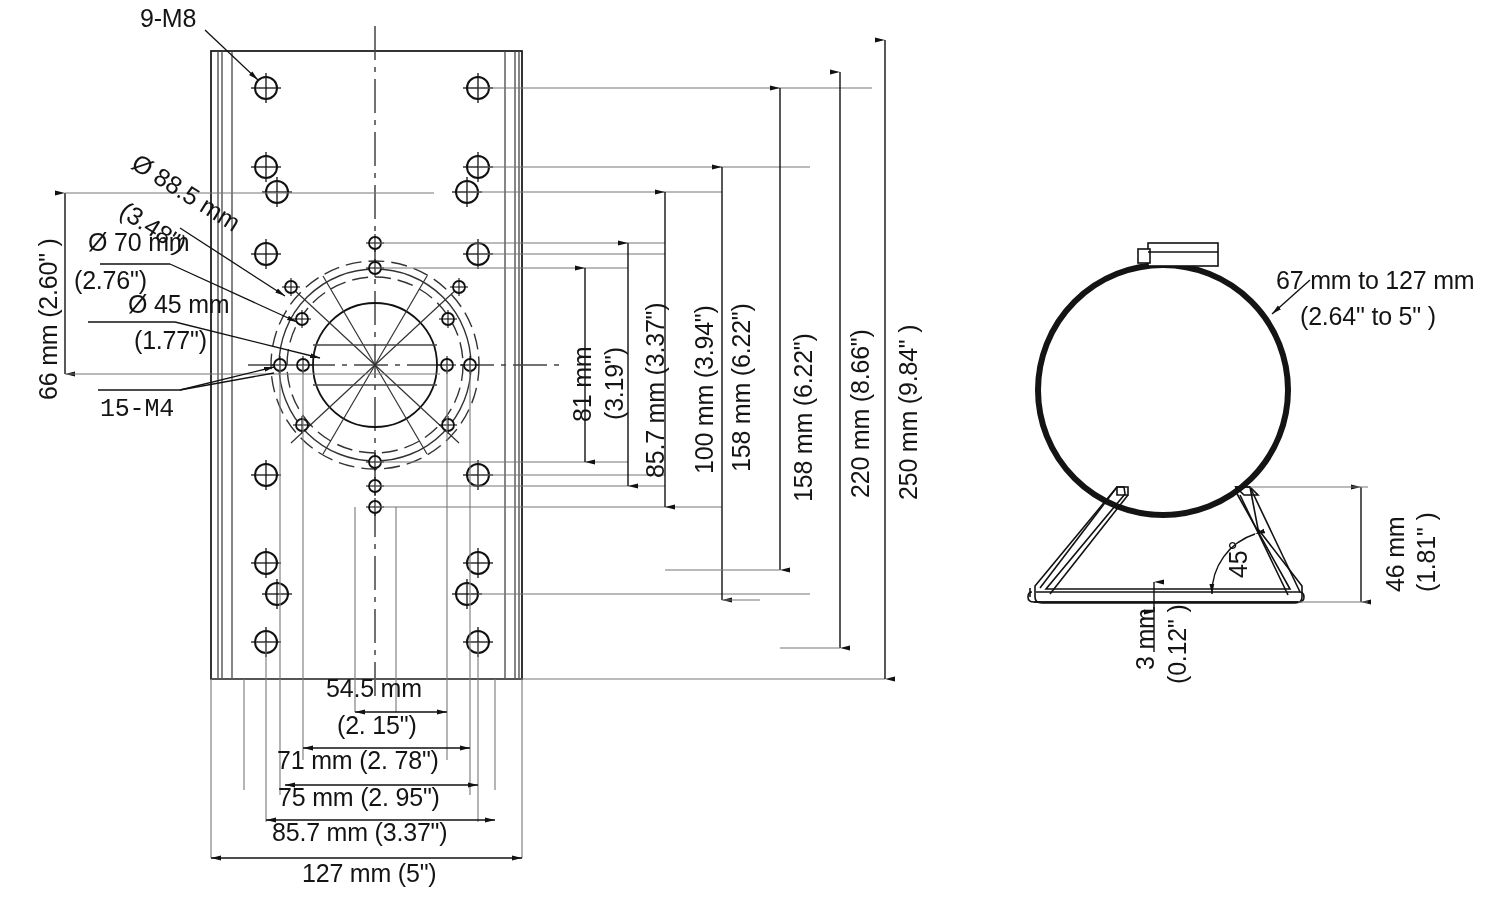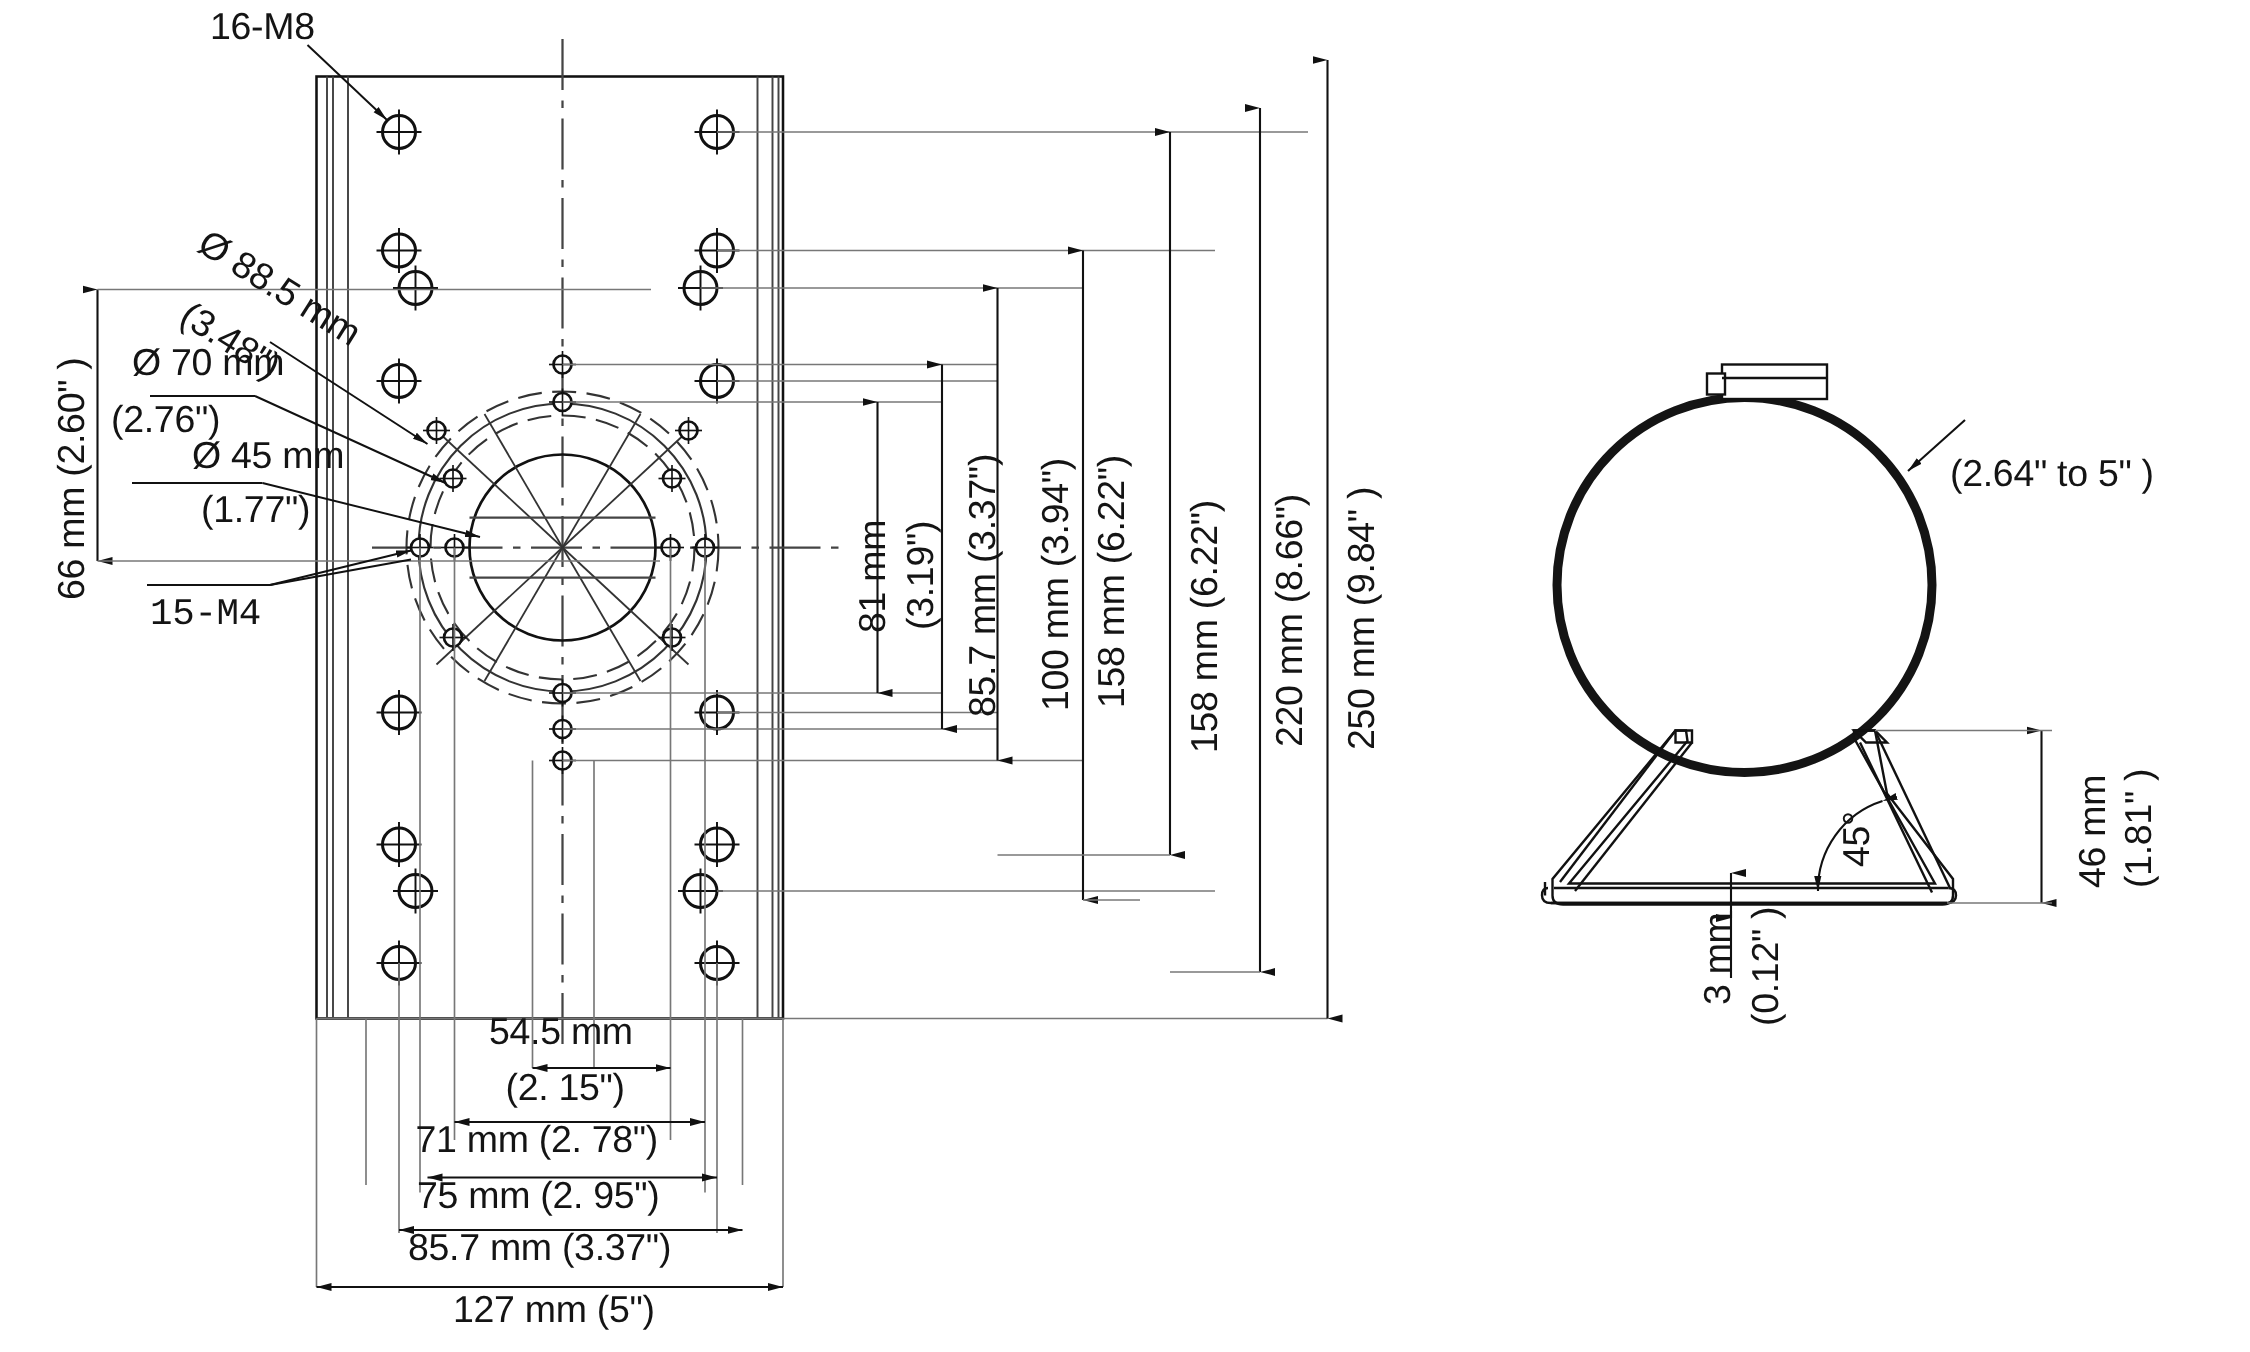--- a/index.html
+++ b/index.html
@@ -318,21 +318,21 @@
         <path d="M1255,534 A62,62 0 0 0 1212,594" marker-start="url(#ldrA)" marker-end="url(#ldrA)"></path>
       </g>
 
       <g stroke="#111111" stroke-width="1.4">
         <line x1="1310" y1="280" x2="1272" y2="314" marker-end="url(#ldrA)"></line>
       </g>
 
     </g>
   </svg>
 
-  <div class="lbl" style="left:140px; top:4px;">16-M8</div>
+  <div class="lbl" style="left:140px; top:4px;">9-M8</div>
 
   <div class="lbl vert" style="left:142px; top:148px; transform: rotate(32deg);">Ø 88.5 mm</div>
   <div class="lbl vert" style="left:130px; top:196px; transform: rotate(32deg);">(3.48")</div>
 
   <div class="lbl" style="left:64px; top:228px;padding-left:24px;">Ø 70 mm</div>
   <div class="lbl" style="left:74px; top:266px;">(2.76")</div>
 
   <div class="lbl" style="left:128px; top:290px;">Ø 45 mm</div>
   <div class="lbl" style="left:134px; top:326px;">(1.77")</div>
 
@@ -349,20 +349,21 @@
   <div class="lbl vert" style="left:846px; top:498px; transform: rotate(-90deg);">220 mm (8.66")</div>
   <div class="lbl vert" style="left:894px; top:500px; transform: rotate(-90deg);">250 mm (9.84" )</div>
 
   <div class="lbl" style="left:326px; top:674px;">54.5 mm</div>
   <div class="lbl" style="left:337px; top:711px;">(2. 15")</div>
   <div class="lbl" style="left:277px; top:746px;">71 mm (2. 78")</div>
   <div class="lbl" style="left:278px; top:783px;">75 mm (2. 95")</div>
   <div class="lbl" style="left:272px; top:818px;">85.7 mm (3.37")</div>
   <div class="lbl" style="left:302px; top:859px;">127 mm (5")</div>
 
+  <div class="lbl" style="left:1276px; top:266px;">67 mm to 127 mm</div>
   <div class="lbl" style="left:1300px; top:302px;">(2.64" to 5" )</div>
 
   <div class="lbl vert" style="left:1381px; top:592px; transform: rotate(-90deg);">46 mm</div>
   <div class="lbl vert" style="left:1412px; top:592px; transform: rotate(-90deg);">(1.81" )</div>
 
   <div class="lbl vert" style="left:1131px; top:670px; transform: rotate(-90deg);">3 mm</div>
   <div class="lbl vert" style="left:1163px; top:684px; transform: rotate(-90deg);">(0.12" )</div>
 
   <div class="lbl vert" style="left:1224px; top:578px; transform: rotate(-90deg);">45°</div>
 

